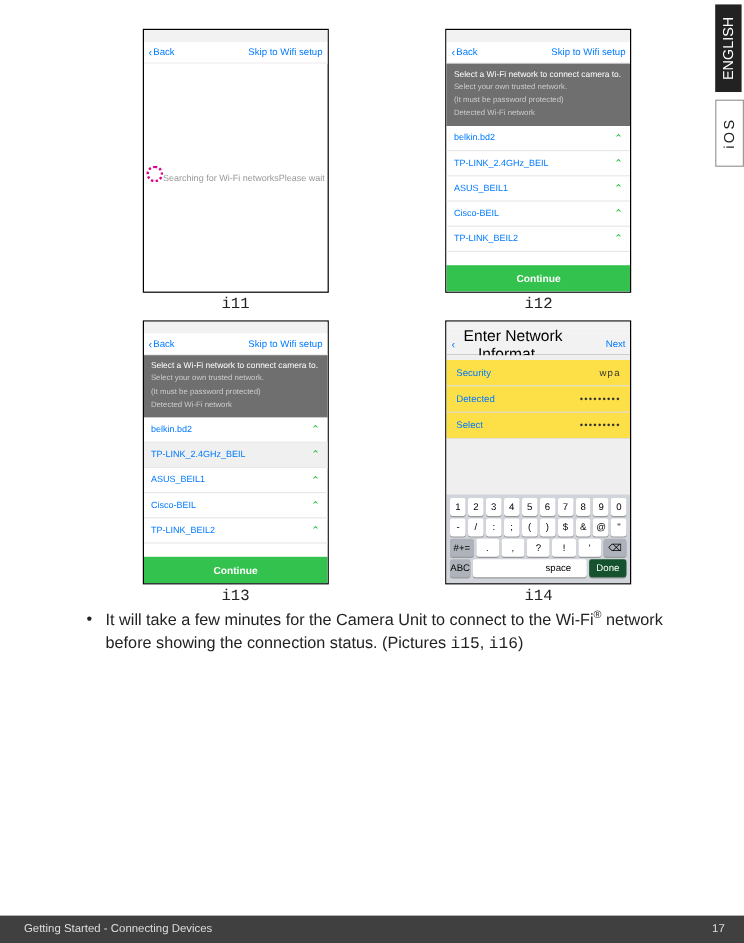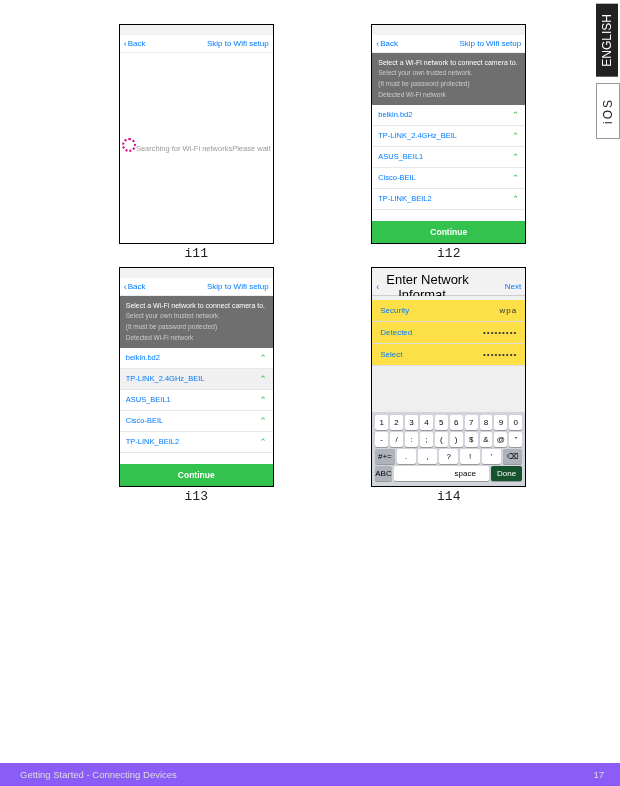--- a/index.html
+++ b/index.html
@@ -39,21 +39,21 @@
   .formrow { display: flex; justify-content: space-between; padding: 6px 8px; border-bottom: 1px solid #ddd; font-size: 8px; background:#fde047; }
   .formrow .lbl { color: #007aff; }
   .formrow .val { color: #333; letter-spacing: 1px; }
   .kbd { background: #d1d5db; padding: 3px; }
   .kbd-row { display: flex; gap: 2px; margin-bottom: 2px; justify-content: center;}
   .key { background: #fff; border-radius: 2px; flex:1; text-align: center; padding: 3px 0; font-size: 8px; color:#000; box-shadow: 0 1px 0 #999;}
   .key.dk { background: #aeb3bb; }
   .key.done { background: #14532d; color: #fff; flex:2; }
   .key.sp { flex: 3; padding-left: 48px; }
   .fill { flex:1; background:#efefef; }
-  .footer { position: absolute; bottom: 0; left: 0; right: 0; background: #8b5cf6; color: #ddd; font-size: 9.5px; padding: 6px 16px 6px 20px; display: flex; justify-content: space-between; align-items:center; }
+  .footer { position: absolute; bottom: 0; left: 0; right: 0; background: #404040; color: #ddd; font-size: 9.5px; padding: 6px 16px 6px 20px; display: flex; justify-content: space-between; align-items:center; }
   .mono { font-family: "Courier New", monospace; }
 </style>
 </head>
 <body>
 
 <div class="side-tabs">
   <div class="tab tab-dark">ENGLISH</div>
   <div class="tab tab-light">iOS</div>
 </div>
 
@@ -235,19 +235,24 @@
             <div class="key dk">ABC</div>
             <div class="key sp">space</div>
             <div class="key done">Done</div>
           </div>
         </div>
       </div>
       <div class="figlabel">i14</div>
     </div>
   </div>
 
+  <ul class="bullets">
+    <li>
+      <span>It will take a few minutes for the Camera Unit to connect to the Wi-Fi</span><sup>®</sup><span> network before showing the connection status. (Pictures </span><span class="mono">i15</span><span>, </span><span class="mono">i16</span><span>)</span>
+    </li>
+  </ul>
 
 </div>
 
 <div class="footer">
   <span>Getting Started - Connecting Devices</span>
   <span>17</span>
 </div>
 
 </body></html>

